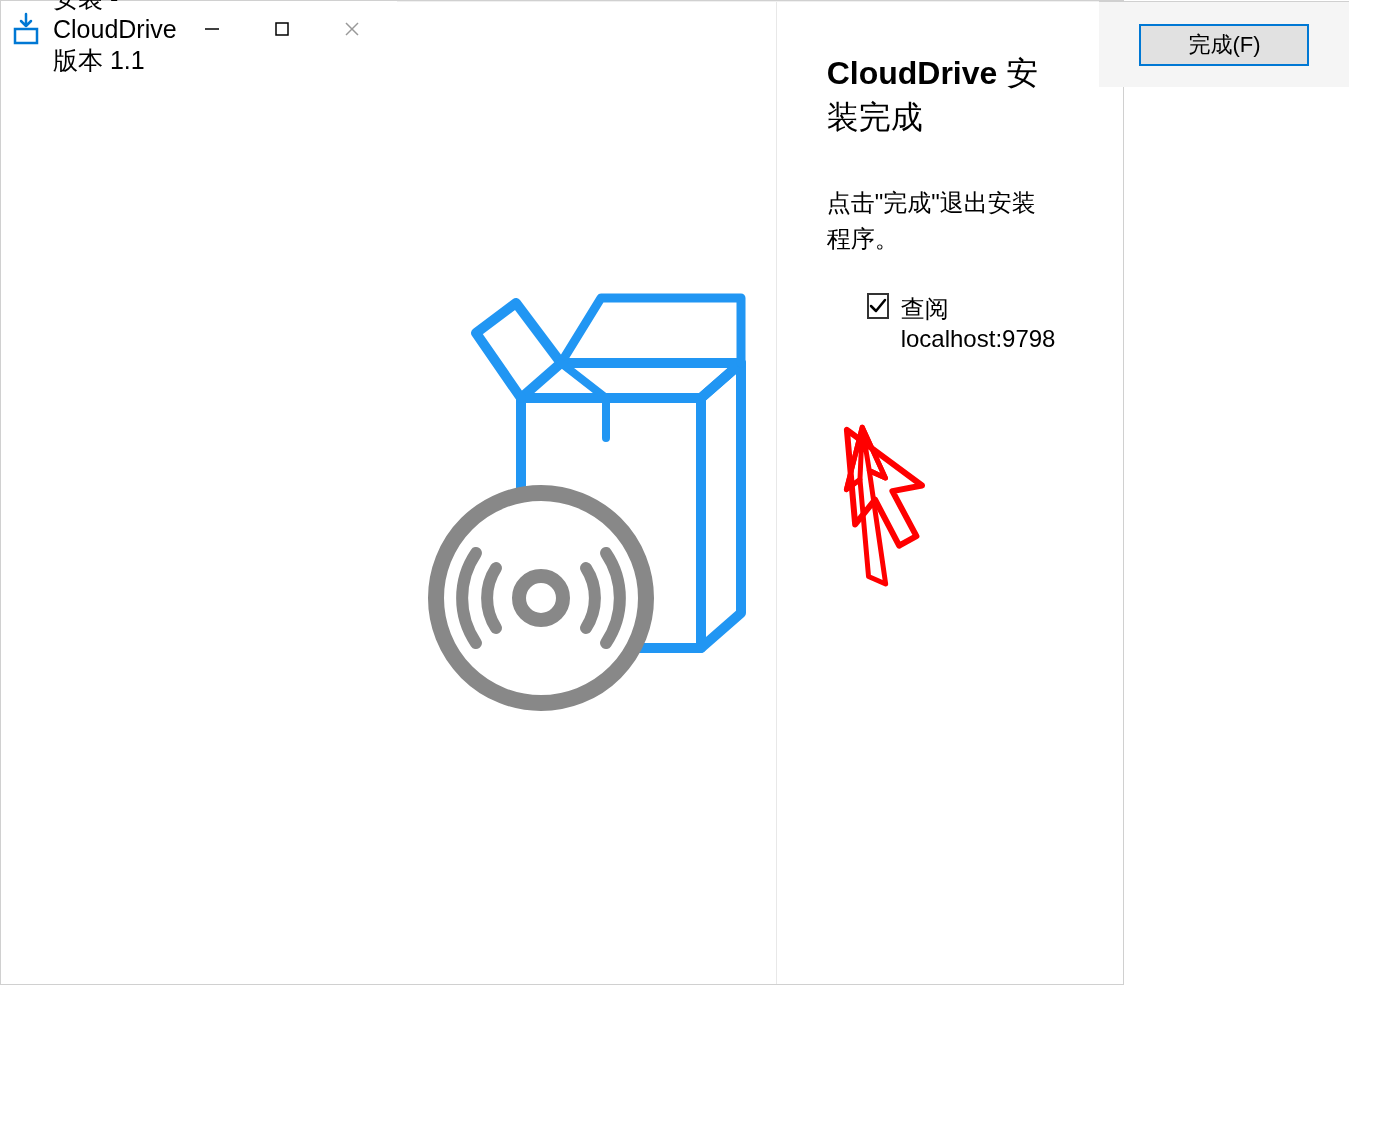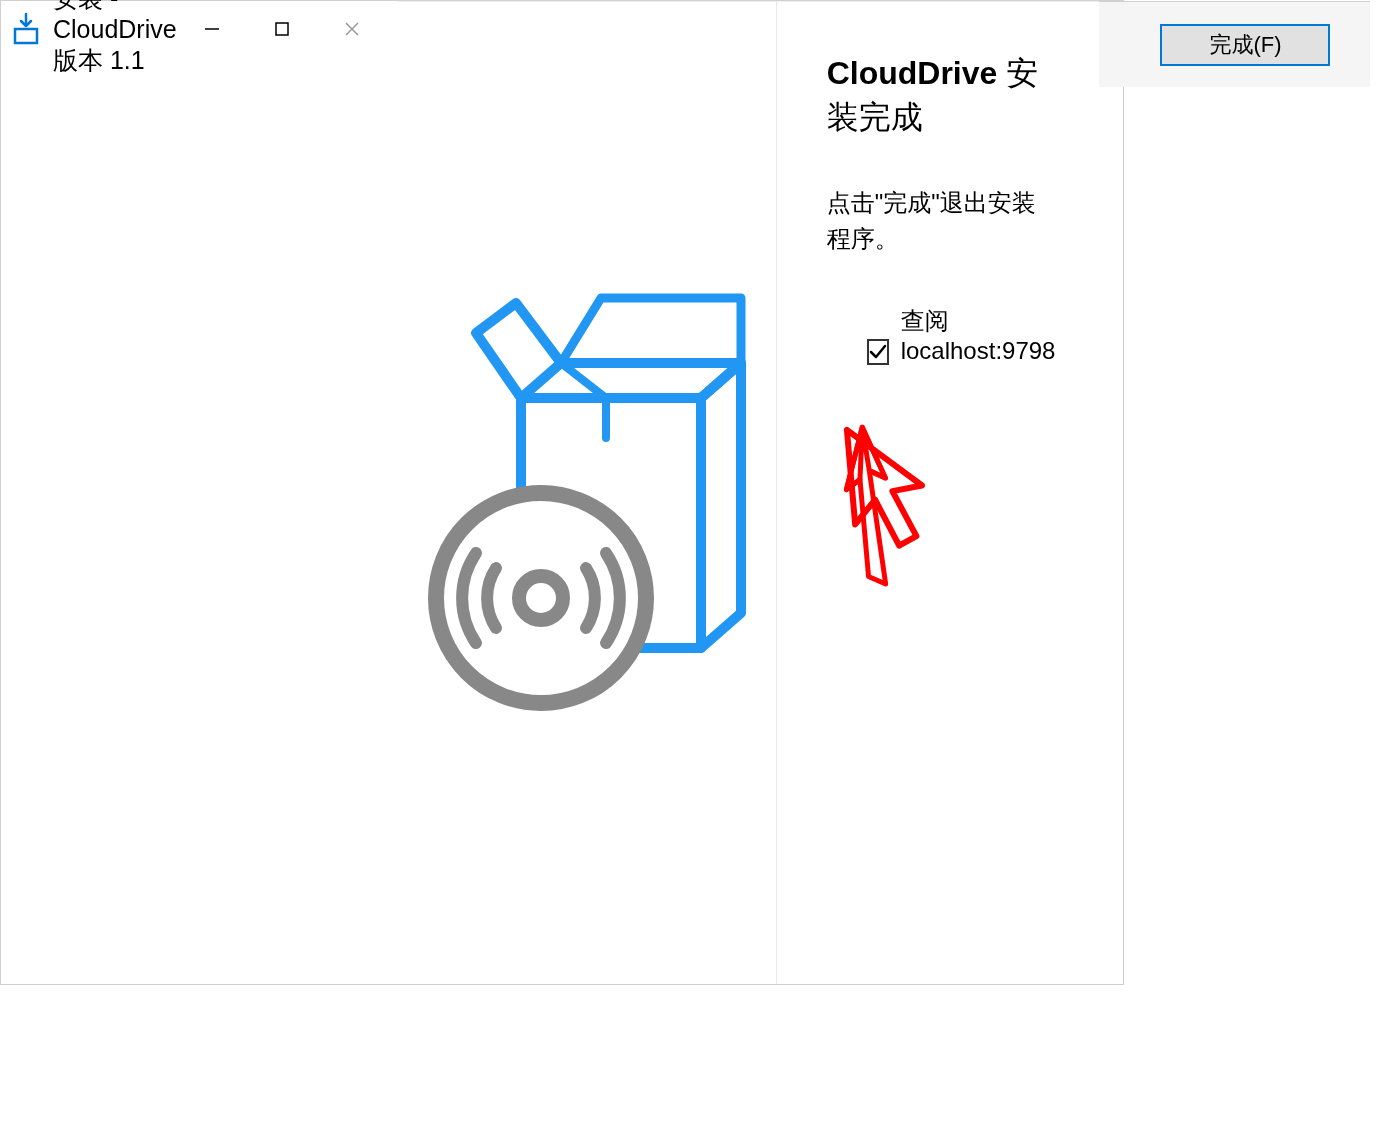--- a/index.html
+++ b/index.html
@@ -94,23 +94,23 @@
       text-align: center;
     }
     .body-text {
       font-size: 24px;
       line-height: 1.5;
       color: #000;
       margin-bottom: 28px;
     }
     .checkbox-row {
       display: flex;
-      align-items: flex-end;
+      align-items: flex-start;
       gap: 12px;
-      margin-top: 48px;
+      margin-top: 36px;
       padding-left: 40px;
     }
     .checkbox {
       width: 26px;
       height: 26px;
       border: 2px solid #333;
       display: flex;
       align-items: center;
       justify-content: center;
       cursor: pointer;
@@ -136,21 +136,20 @@
       width: 170px;
       height: 42px;
       background: #e1e1e1;
       border: 2px solid #0078d4;
       font-size: 22px;
       font-family: inherit;
       cursor: pointer;
       display: flex;
       align-items: center;
       justify-content: center;
-      margin-left: 21px;
     }
     .annotation-arrow {
       position: absolute;
       left: 440px;
       top: 420px;
       pointer-events: none;
     }
   </style>
 </head>
 <body>

